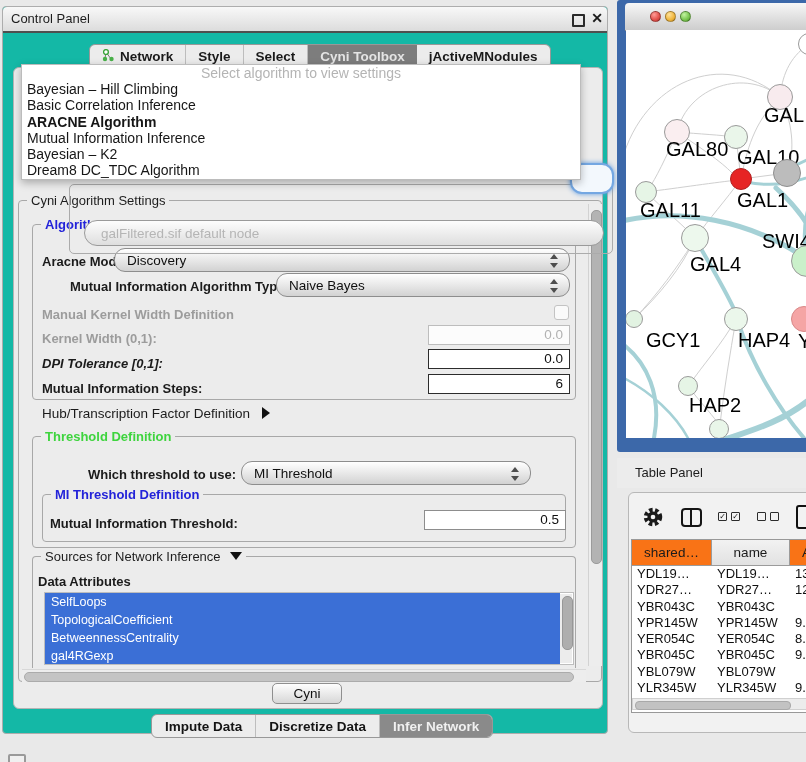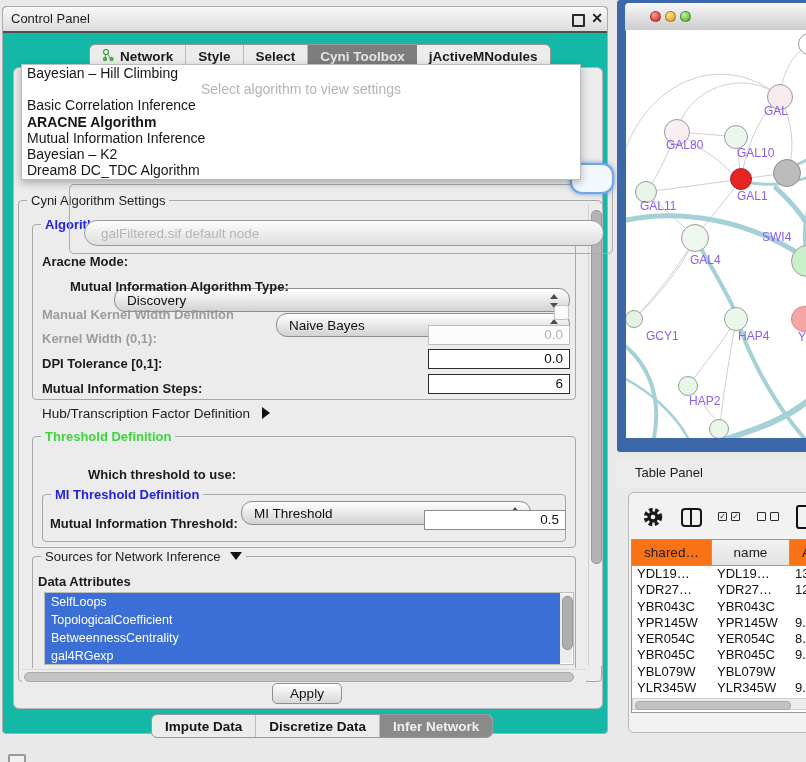--- a/index.html
+++ b/index.html
@@ -27,21 +27,21 @@
       border:1px solid #b5b5b5;border-radius:6px;box-sizing:border-box;}
   .grp{position:absolute;border:1px solid #a8a8a8;border-radius:4px;box-sizing:border-box;}
   .grp-label{position:absolute;top:-8px;left:8px;background:#ececec;padding:0 4px;font-size:13px;
       color:#1d1d1d;white-space:nowrap;line-height:15px;}
   .blue{color:#2323d9;font-weight:600;}
   .green{color:#3ed43e;font-weight:600;}
   .flabel{position:absolute;font-size:13px;font-weight:bold;color:#1b1b1b;white-space:nowrap;}
   .flabel.dis{color:#9c9c9c;}
   .plain{font-weight:normal;font-size:13.5px;}
   .combo{position:absolute;height:24px;border:1px solid #8d8d8d;border-radius:11px;
-      background:linear-gradient(#ffffff,#d2d2d2);box-sizing:border-box;margin-top:40px;}
+      background:linear-gradient(#ffffff,#d2d2d2);box-sizing:border-box;}
   .combo .val{position:absolute;left:12px;top:4px;font-size:13.5px;color:#101010;white-space:nowrap;}
   .step{position:absolute;right:10px;top:4px;width:9px;height:16px;}
   .step .u{position:absolute;left:0;top:1px;width:0;height:0;border-left:4.5px solid transparent;
       border-right:4.5px solid transparent;border-bottom:5px solid #4d4d4d;}
   .step .d{position:absolute;left:0;bottom:1px;width:0;height:0;border-left:4.5px solid transparent;
       border-right:4.5px solid transparent;border-top:5px solid #4d4d4d;}
   .tinput{position:absolute;height:20px;background:#fff;border:1.5px solid #2c2c2c;box-sizing:border-box;
       font-size:13.5px;text-align:right;padding:1px 6px 0 0;color:#101010;}
   .tinput.dis{border:1px solid #bdbdbd;color:#b2b2b2;background:#fcfcfc;}
   .chk{position:absolute;width:13px;height:13px;border:1.5px solid #c3c3c3;border-radius:3px;background:#fafafa;}
@@ -86,21 +86,21 @@
   
   #net{position:absolute;left:617px;top:0;width:195px;height:452px;background:#3c68a9;border-radius:3px;}
   #net-titlebar{position:absolute;left:8px;top:3px;right:0;height:27px;background:linear-gradient(#f7f7f7,#cdcdcd);
       border-bottom:1px solid #8e8e8e;border-top-left-radius:4px;}
   .tl{position:absolute;top:8px;width:11px;height:11px;border-radius:50%;border:1px solid rgba(0,0,0,.3);box-sizing:border-box;}
   #tl-close{left:25px;background:radial-gradient(circle at 35% 30%,#ff9c96,#e2504a 60%,#b03a34);}
   #tl-min{left:40px;background:radial-gradient(circle at 35% 30%,#ffe29a,#f0b63e 60%,#c68d22);}
   #tl-zoom{left:55px;background:radial-gradient(circle at 35% 30%,#c2f3a0,#79c54f 60%,#53992e);}
   #net-canvas{position:absolute;left:9px;top:30px;width:186px;height:408px;background:#fff;overflow:hidden;}
   .node{position:absolute;border:1px solid #9a9a9a;border-radius:50%;box-sizing:border-box;}
-  .nlabel{position:absolute;font-size:12px;color:#8b5cf6;white-space:nowrap;}
+  .nlabel{position:absolute;font-size:20px;color:#000000;white-space:nowrap;}
   
   #tp-header{position:absolute;left:617px;top:458px;width:189px;height:30px;background:#ececec;}
   #tp-title{position:absolute;left:18px;top:7px;font-size:13px;color:#1d1d1d;}
   #tp{position:absolute;left:628px;top:492px;width:184px;height:241px;background:#f2f2f2;
       border:1px solid #b8b8b8;border-radius:6px;box-sizing:border-box;}
   .icon-abs{position:absolute;}
   #ic-cols{position:absolute;left:52px;top:15px;width:21px;height:19px;border:2.5px solid #151515;border-radius:4px;box-sizing:border-box;}
   #ic-cols .div{position:absolute;left:6.5px;top:0;width:2.5px;height:100%;background:#151515;}
   .cbox{position:absolute;width:9px;height:9px;border:1.5px solid #2c2c2c;border-radius:1px;font-size:8px;line-height:8px;
       text-align:center;color:#111;box-sizing:border-box;}
@@ -185,21 +185,21 @@
         <span class="val">Naive Bayes</span>
         <span class="step">
             <span class="u"></span>
             <span class="d"></span>
           </span>
       </div>
       <div class="flabel dis" style="left:28px;top:239px;">Manual Kernel Width Definition</div>
       <div class="chk" style="left:540px;top:237px;"></div>
       <div class="flabel dis" style="left:28px;top:263px;">Kernel Width (0,1):</div>
       <div class="tinput dis" style="left:414px;top:257px;width:142px;">0.0</div>
-      <div class="flabel" style="left:28px;top:288px;">DPI Tolerance [0,1]:</div>
+      <div class="flabel" style="left:28px;top:288px;font-style:italic;">DPI Tolerance [0,1]:</div>
       <div class="tinput" style="left:414px;top:281px;width:142px;">0.0</div>
       <div class="flabel" style="left:28px;top:313px;">Mutual Information Steps:</div>
       <div class="tinput" style="left:414px;top:306px;width:142px;">6</div>
 
       <div class="flabel plain" style="left:28px;top:338px;">
         <span>Hub/Transcription Factor Definition</span>
         <span class="tri-r" style="margin-left:8px;"></span>
       </div>
 
       <div class="grp" style="left:18px;top:368px;width:544px;height:112px;">
@@ -236,38 +236,38 @@
           </div>
       </div>
 
       <div class="sb-v" style="left:574px;top:136px;width:13px;height:462px;">
         <div class="th" style="top:6px;height:352px;"></div>
       </div>
       <div class="sb-h" style="left:8px;top:601px;width:564px;height:12px;">
         <div class="th" style="left:2px;width:548px;"></div>
       </div>
 
-      <div id="apply" style="left:258px;top:615px;">Apply</div>
+      <div id="apply" style="left:258px;top:615px;">Cyni</div>
     </div>
 
     <div id="btabs">
       <div class="btab">
           <span>Impute Data</span>
         </div>
       <div class="btab">
           <span>Discretize Data</span>
         </div>
       <div class="btab sel">
           <span>Infer Network</span>
         </div>
     </div>
 
     <div id="popup">
+      <div class="pitem ph">Select algorithm to view settings</div>
       <div class="pitem">Bayesian – Hill Climbing</div>
-      <div class="pitem ph">Select algorithm to view settings</div>
       <div class="pitem">Basic Correlation Inference</div>
       <div class="pitem selb">ARACNE Algorithm</div>
       <div class="pitem">Mutual Information Inference</div>
       <div class="pitem">Bayesian – K2</div>
       <div class="pitem">Dream8 DC_TDC Algorithm</div>
     </div>
   </div>
 
   <div id="net">
     <div id="net-titlebar">

